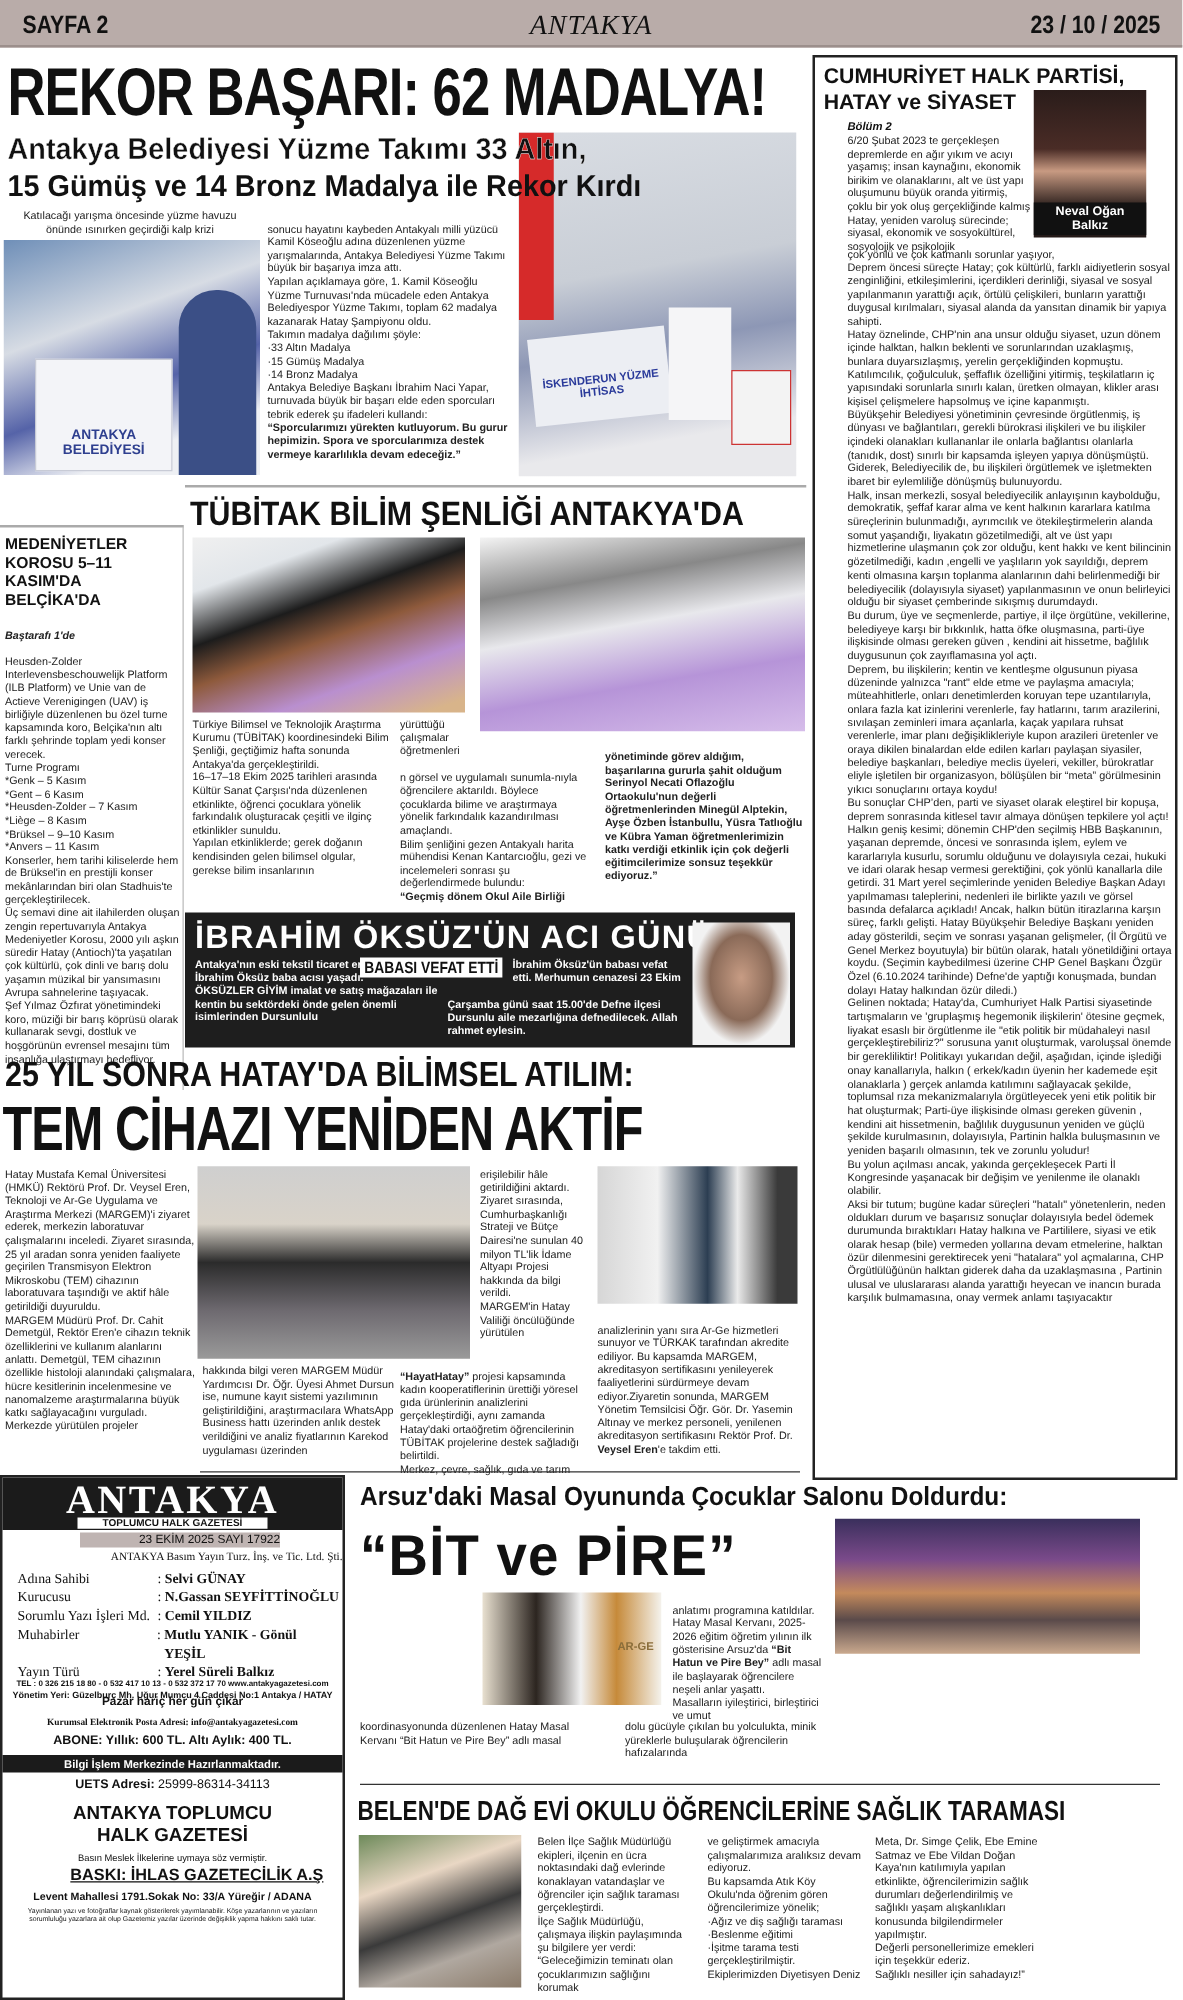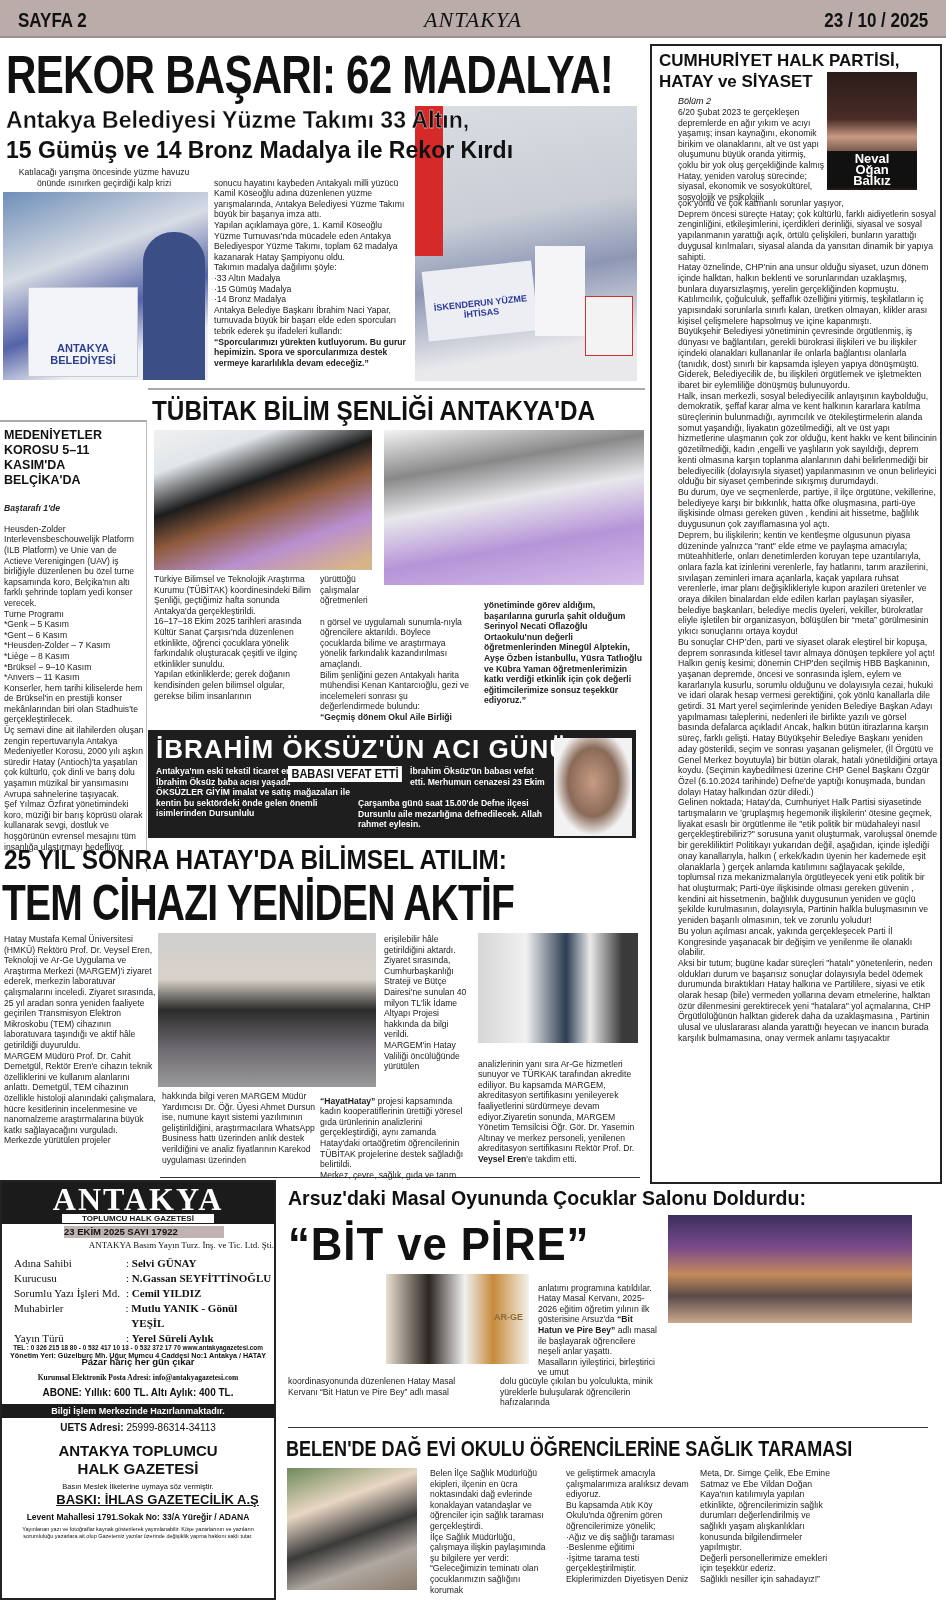--- a/index.html
+++ b/index.html
@@ -50,23 +50,23 @@
     <div class="abs" style="left:16px;top:192px;width:100px;font-size:9px;font-weight:bold;color:#2a3a9a;transform:rotate(-6deg);line-height:10px;text-align:center;">İSKENDERUN YÜZME İHTİSAS</div>
     <div class="abs" style="left:120px;top:140px;width:50px;height:90px;background:#f5f5f7;"></div>
     <div class="abs" style="left:170px;top:190px;width:48px;height:60px;background:#f3f3f3;border:1px solid #c33;"></div>
   </div>
 </div>
 
 <div class="abs boxed" style="left:650px;top:44px;width:292px;height:1140px;">
   <div class="abs" style="left:7px;top:5px;font-size:17px;font-weight:bold;white-space:nowrap;">CUMHURİYET HALK PARTİSİ,</div>
   <div class="abs" style="left:7px;top:26px;font-size:17px;font-weight:bold;white-space:nowrap;">HATAY ve SİYASET</div>
   <div class="abs" style="left:175px;top:26px;width:90px;height:118px;background:linear-gradient(180deg,#2a1c1a 0%,#4a2c26 40%,#c89a82 55%,#241a18 80%);">
-    <div class="abs" style="left:0;right:0;bottom:2px;color:#fff;font-size:13px;font-weight:bold;text-align:center;line-height:11px;background:#111;padding:2px 16px;">Neval Oğan Balkız</div>
-  </div>
-  <div class="abs" style="left:26px;top:50px;font-size:9px;font-weight:normal;font-style:italic;">Bölüm 2</div>
+    <div class="abs" style="left:0;right:0;bottom:2px;color:#fff;font-size:10px;font-weight:bold;text-align:center;line-height:11px;background:#111;padding:2px 16px;">Neval Oğan Balkız</div>
+  </div>
+  <div class="abs" style="left:26px;top:50px;font-size:9px;font-weight:bold;font-style:italic;">Bölüm 2</div>
   <div class="abs txt" style="left:26px;top:61px;width:148px;">    6/20 Şubat 2023 te gerçekleşen depremlerde en ağır yıkım ve acıyı yaşamış; insan kaynağını, ekonomik birikim ve olanaklarını, alt ve üst yapı oluşumunu büyük oranda yitirmiş, çoklu bir yok oluş gerçekliğinde kalmış Hatay,  yeniden varoluş sürecinde; siyasal, ekonomik ve sosyokültürel, sosyolojik ve psikolojik</div>
   <div class="abs txt" style="left:26px;top:152px;width:260px;font-size:8.7px;line-height:10.7px;">çok yönlü ve çok katmanlı sorunlar yaşıyor,
 Deprem öncesi süreçte Hatay; çok kültürlü, farklı aidiyetlerin sosyal zenginliğini, etkileşimlerini, içerdikleri derinliği, siyasal ve sosyal yapılanmanın yarattığı açık, örtülü çelişkileri, bunların yarattığı duygusal kırılmaları, siyasal alanda da  yansıtan dinamik bir yapıya sahipti.
 Hatay öznelinde, CHP'nin ana unsur olduğu siyaset, uzun dönem içinde  halktan, halkın beklenti ve sorunlarından uzaklaşmış, bunlara duyarsızlaşmış, yerelin gerçekliğinden kopmuştu. Katılımcılık, çoğulculuk, şeffaflık özelliğini yitirmiş, teşkilatların  iç yapısındaki sorunlarla sınırlı kalan, üretken olmayan,  klikler arası kişisel çelişmelere hapsolmuş ve içine kapanmıştı.
 Büyükşehir Belediyesi yönetiminin çevresinde örgütlenmiş, iş dünyası ve bağlantıları, gerekli bürokrasi  ilişkileri ve bu ilişkiler içindeki  olanakları kullananlar ile  onlarla  bağlantısı olanlarla (tanıdık, dost) sınırlı bir kapsamda işleyen  yapıya dönüşmüştü. Giderek, Belediyecilik de, bu ilişkileri örgütlemek ve işletmekten ibaret bir eylemliliğe  dönüşmüş bulunuyordu.
 Halk, insan merkezli, sosyal belediyecilik anlayışının kaybolduğu, demokratik, şeffaf karar alma ve kent halkının kararlara katılma süreçlerinin bulunmadığı, ayrımcılık ve ötekileştirmelerin alanda somut yaşandığı, liyakatın gözetilmediği, alt ve üst yapı hizmetlerine ulaşmanın çok zor olduğu, kent hakkı ve kent bilincinin gözetilmediği, kadın ,engelli ve yaşlıların yok sayıldığı, deprem kenti olmasına karşın toplanma alanlarının dahi belirlenmediği bir belediyecilik (dolayısıyla siyaset) yapılanmasının ve onun belirleyici  olduğu bir siyaset çemberinde sıkışmış durumdaydı.
 Bu durum,  üye ve seçmenlerde,  partiye, il ilçe örgütüne, vekillerine, belediyeye  karşı  bir  bıkkınlık, hatta öfke oluşmasına,  parti-üye ilişkisinde olması gereken güven , kendini ait hissetme,  bağlılık duygusunun  çok zayıflamasına yol açtı.
       Deprem, bu ilişkilerin; kentin ve kentleşme olgusunun piyasa düzeninde yalnızca "rant" elde etme ve paylaşma amacıyla; müteahhitlerle, onları denetimlerden koruyan tepe uzantılarıyla, onlara fazla kat izinlerini verenlerle, fay hatlarını, tarım arazilerini, sıvılaşan zeminleri imara açanlarla, kaçak yapılara ruhsat verenlerle, imar planı değişiklikleriyle kupon arazileri üretenler ve oraya dikilen binalardan elde edilen karları paylaşan siyasiler, belediye başkanları, belediye meclis üyeleri, vekiller, bürokratlar eliyle işletilen bir organizasyon, bölüşülen bir “meta” görülmesinin yıkıcı sonuçlarını ortaya koydu!
  Bu sonuçlar CHP’den, parti ve siyaset olarak eleştirel bir kopuşa, deprem sonrasında kitlesel tavır almaya dönüşen tepkilere yol açtı!
 Halkın geniş kesimi; dönemin CHP'den seçilmiş HBB Başkanının,  yaşanan depremde, öncesi ve sonrasında işlem, eylem ve kararlarıyla kusurlu, sorumlu olduğunu ve dolayısıyla cezai, hukuki ve idari olarak hesap vermesi gerektiğini, çok yönlü kanallarla  dile getirdi.  31 Mart yerel seçimlerinde yeniden Belediye Başkan Adayı yapılmaması taleplerini, nedenleri ile birlikte yazılı ve görsel basında defalarca açıkladı! Ancak, halkın bütün itirazlarına karşın süreç, farklı gelişti.  Hatay Büyükşehir Belediye Başkanı yeniden aday gösterildi, seçim ve sonrası yaşanan gelişmeler, (İl Örgütü ve Genel Merkez boyutuyla) bir bütün olarak, hatalı yönetildiğini ortaya koydu. (Seçimin kaybedilmesi üzerine CHP Genel Başkanı Özgür Özel (6.10.2024 tarihinde) Defne'de yaptığı konuşmada, bundan dolayı Hatay halkından özür diledi.)
@@ -141,21 +141,21 @@
     <span>analizlerinin yanı sıra Ar-Ge hizmetleri sunuyor ve TÜRKAK tarafından akredite ediliyor. Bu kapsamda MARGEM, akreditasyon sertifikasını yenileyerek faaliyetlerini sürdürmeye devam ediyor.Ziyaretin sonunda, MARGEM Yönetim Temsilcisi Öğr. Gör. Dr. Yasemin Altınay ve merkez personeli, yenilenen akreditasyon sertifikasını Rektör Prof. Dr.</span> <b>Veysel Eren</b><span>'e takdim etti.</span>
   </div>
   <div class="abs" style="left:160px;top:337px;width:480px;border-top:1px solid #333;"></div>
 </div>
 
 <div class="abs" style="left:0;top:1180px;width:276px;height:420px;border:2px solid #222;">
   <div class="abs" style="left:0;top:0;width:272px;height:42px;background:#1b1b1b;">
     <div class="abs" style="left:0;right:0;top:0;text-align:center;color:#fff;font-family:'Liberation Serif',serif;font-weight:bold;font-size:32px;line-height:34px;letter-spacing:2px;">ANTAKYA</div>
     <div class="abs" style="left:60px;right:60px;top:32px;text-align:center;background:#fff;color:#111;font-size:8px;font-weight:bold;line-height:9px;">TOPLUMCU HALK GAZETESİ</div>
   </div>
-  <div class="abs" style="left:62px;top:44px;width:160px;background:#bfb4b2;font-size:9.5px;font-weight:bold;text-align:left;line-height:12px;">23 EKİM 2025 SAYI 17922</div>
+  <div class="abs" style="left:62px;top:44px;width:160px;background:#bfb4b2;font-size:9.5px;font-weight:normal;text-align:right;line-height:12px;">23 EKİM 2025 SAYI 17922</div>
   <div class="abs" style="left:0;right:0;top:58px;text-align:right;font-family:Liberation Serif, serif;font-size:9px;">ANTAKYA  Basım Yayın Turz. İnş. ve  Tic. Ltd. Şti.</div>
   <div class="abs" style="left:12px;top:74px;width:258px;font-family:'Liberation Serif',serif;font-size:11px;line-height:15px;">
     <div style="display:flex">
         <span style="width:112px">Adına Sahibi</span>
         <span>:&nbsp;</span>
         <b>Selvi GÜNAY</b>
       </div>
     <div style="display:flex">
         <span style="width:112px">Kurucusu</span>
         <span>:&nbsp;</span>
@@ -167,21 +167,21 @@
         <b>Cemil YILDIZ</b>
       </div>
     <div style="display:flex">
         <span style="width:112px">Muhabirler</span>
         <span>:&nbsp;</span>
         <b>Mutlu YANIK - Gönül YEŞİL</b>
       </div>
     <div style="display:flex">
         <span style="width:112px">Yayın Türü</span>
         <span>:&nbsp;</span>
-        <b>Yerel Süreli Aylık</b>
+        <b>Yerel Süreli Balkız</b>
       </div>
   </div>
   <div class="abs" style="left:0;right:0;top:150px;text-align:center;font-size:7.2px;font-weight:bold;margin-top:19px;">Yönetim Yeri: Güzelburç Mh. Uğur Mumcu 4 Caddesi No:1 Antakya / HATAY</div>
   <div class="abs" style="left:0;right:0;top:162px;text-align:center;font-size:6.4px;font-weight:bold;white-space:nowrap;">TEL : 0 326 215 18 80  - 0 532 417 10 13 - 0 532 372 17 70 www.antakyagazetesi.com</div>
   <div class="abs" style="left:0;right:0;top:174px;text-align:center;font-size:9.5px;font-weight:bold;">Pazar hariç her gün çıkar</div>
   <div class="abs" style="left:0;right:0;top:191px;text-align:center;font-size:7.5px;font-weight:bold;font-family:'Liberation Serif',serif;">Kurumsal Elektronik Posta Adresi:  info@antakyagazetesi.com</div>
   <div class="abs" style="left:0;right:0;top:205px;text-align:center;font-size:10px;font-weight:bold;">ABONE: Yıllık: 600 TL.  Altı Aylık: 400 TL.</div>
   <div class="abs" style="left:0;right:0;top:222px;background:#1b1b1b;color:#fff;text-align:center;font-size:9px;font-weight:bold;line-height:14px;">Bilgi İşlem Merkezinde Hazırlanmaktadır.</div>
   <div class="abs" style="left:0;right:0;top:240px;text-align:center;font-size:10px;">
     <b>UETS Adresi:</b><span> 25999-86314-34113</span>

